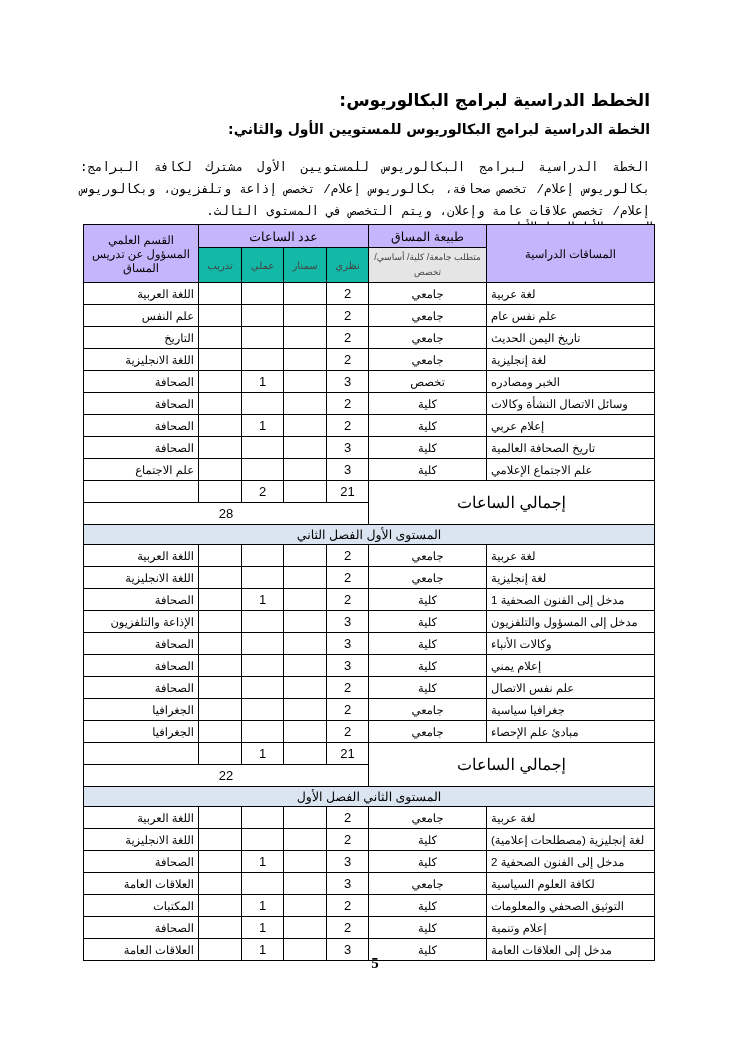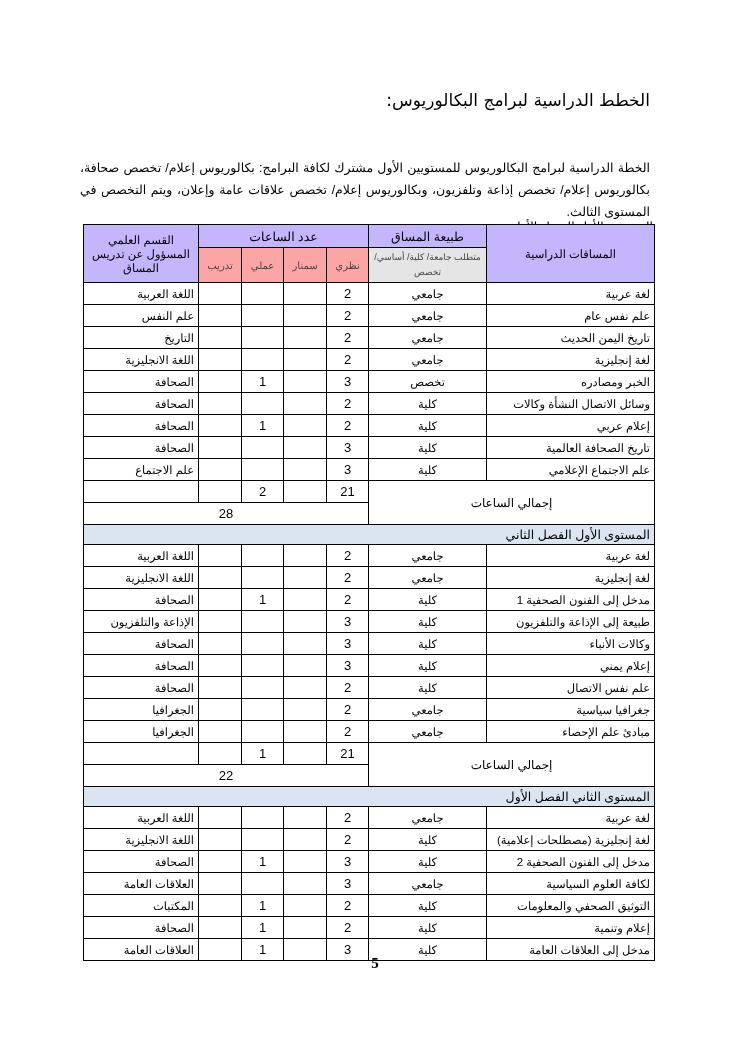--- a/index.html
+++ b/index.html
@@ -1,48 +1,49 @@
 <!DOCTYPE html>
 <html><head>
 <meta charset="utf-8">
 <style>
   html, body { margin: 0; padding: 0; background: #ffffff; }
   body { width: 750px; height: 1060px; position: relative; overflow: hidden;
          font-family: "DejaVu Sans", sans-serif; color: #000; }
   .page { position: absolute; left: 0; top: 0; width: 750px; height: 1060px; }
-  .h1 { position: absolute; right: 100px; top: 90px; font-size: 17px; font-weight: normal;
+  .h1 { position: absolute; right: 100px; top: 90px; font-size: 17px; font-weight: bold;
         direction: rtl; white-space: nowrap; letter-spacing: -0.3px; }
   .h2 { position: absolute; right: 100px; top: 121px; font-size: 14px; font-weight: bold;
         direction: rtl; white-space: nowrap; letter-spacing: -0.3px; }
   .para { position: absolute; right: 100px; top: 157px; width: 570px; font-size: 12.5px;
-          line-height: 22px; direction: rtl; text-align: justify; font-family: Liberation Sans, sans-serif; }
+          line-height: 22px; direction: rtl; text-align: justify; font-family: Liberation Mono, monospace; }
   .caption { position: absolute; left: 83px; width: 570px; top: 219px; 
              font-size: 12.5px; direction: rtl; font-family: "Liberation Sans", sans-serif; }
   table { position: absolute; left: 83px; top: 224px; width: 571px; border-collapse: collapse;
           direction: rtl; font-family: "Liberation Sans", sans-serif; font-size: 11.5px; table-layout: fixed; }
   td, th { border: 1.6px solid #000; padding: 0 4px; height: 21px; font-weight: normal; }
   th { background: #c4b5fd; }
   .hdr-top { height: 22px; font-size: 12.5px; }
-  .hdr-sub { height: 34px; font-size: 10px; background: #fca5a5; color: #444; }
+  .hdr-sub { height: 34px; font-size: 10px; background: #14b8a6; color: #444; }
   .hdr-nature-sub { font-size: 9px; line-height: 15px; color: #444; background: #e5e5e5; }
-  .course { text-align: right; }
+  .course { text-align: left; }
   .nature { text-align: center; }
   .num { text-align: center; font-size: 13px; }
   .dept { text-align: right; }
-  .section { background: #dbe5f1; text-align: right; height: 19px; font-size: 12.5px; }
-  .total-label { text-align: center; font-size: 12px; }
+  .section { background: #dbe5f1; text-align: center; height: 19px; font-size: 12.5px; }
+  .total-label { text-align: center; font-size: 16px; }
   .total-sum { text-align: center; font-size: 13px; }
   .pagenum { position: absolute; left: 0; width: 750px; top: 955px; text-align: center;
              font-family: "Liberation Serif", serif; font-weight: bold; font-size: 15px; }
 </style>
 </head>
 <body>
 
 <div class="page">
   <div class="h1">الخطط الدراسية لبرامج البكالوريوس:</div>
+  <div class="h2">الخطة الدراسية لبرامج البكالوريوس للمستويين الأول والثاني:</div>
   <div class="para">الخطة الدراسية لبرامج البكالوريوس للمستويين الأول مشترك لكافة  البرامج: بكالوريوس إعلام/ تخصص صحافة، بكالوريوس إعلام/ تخصص إذاعة وتلفزيون، وبكالوريوس إعلام/ تخصص علاقات عامة وإعلان، ويتم التخصص في المستوى الثالث.</div>
   <div class="caption">المستوى الأول الفصل الأول</div>
 
   <table>
     <colgroup>
       <col style="width:168px">
       <col style="width:118px">
       <col style="width:42px">
       <col style="width:43px">
       <col style="width:42px">
@@ -181,21 +182,21 @@
         <tr>
           <td class="course">مدخل إلى الفنون الصحفية 1</td>
           <td class="nature">كلية</td>
           <td class="num">2</td>
           <td class="num"></td>
           <td class="num">1</td>
           <td class="num"></td>
           <td class="dept">الصحافة</td>
         </tr>
         <tr>
-          <td class="course">طبيعة إلى الإذاعة والتلفزيون</td>
+          <td class="course">مدخل إلى المسؤول والتلفزيون</td>
           <td class="nature">كلية</td>
           <td class="num">3</td>
           <td class="num"></td>
           <td class="num"></td>
           <td class="num"></td>
           <td class="dept">الإذاعة والتلفزيون</td>
         </tr>
         <tr>
           <td class="course">وكالات الأنباء</td>
           <td class="nature">كلية</td>

